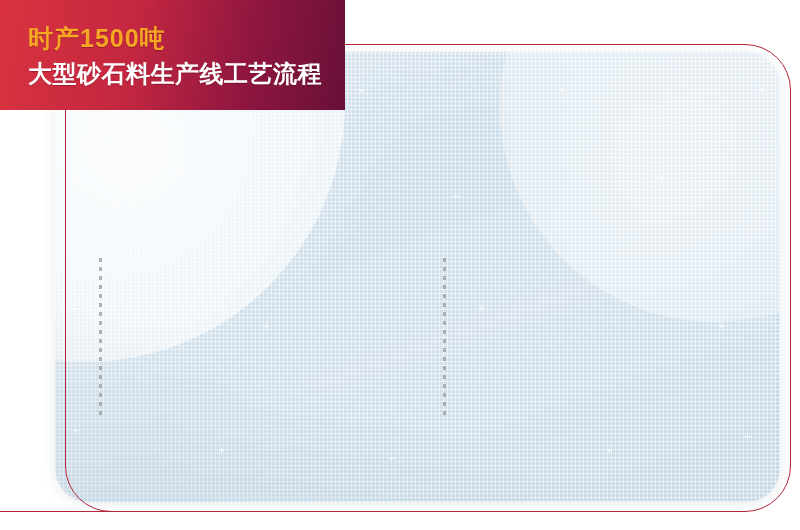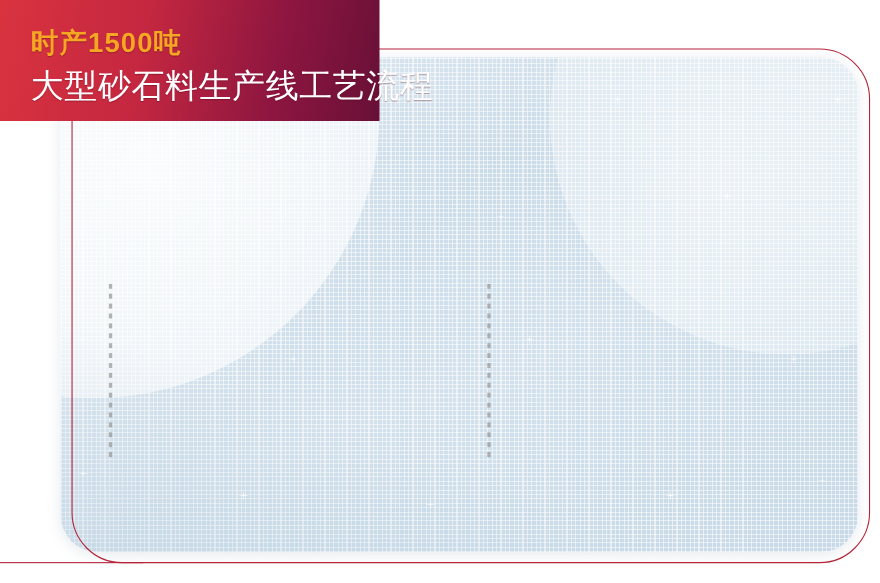--- a/index.html
+++ b/index.html
@@ -100,21 +100,21 @@
   }
   .banner .t1{
     position:absolute; left:28px; top:22px;
     font-size:25px; font-weight:bold; letter-spacing:1px;
     color:#f5a623;
     text-shadow:0 1px 1px rgba(80,0,20,.35);
     white-space:nowrap;
   }
   .banner .t2{
     position:absolute; left:28px; top:58px;
-    font-size:30px; font-weight:normal; letter-spacing:.5px;
+    font-size:24px; font-weight:bold; letter-spacing:.5px;
     color:#ffffff;
     text-shadow:0 1px 1px rgba(80,0,20,.35);
     white-space:nowrap;
   }
 
   
   .dot-sep{
     position:absolute;
     width:3px;
     z-index:2;

